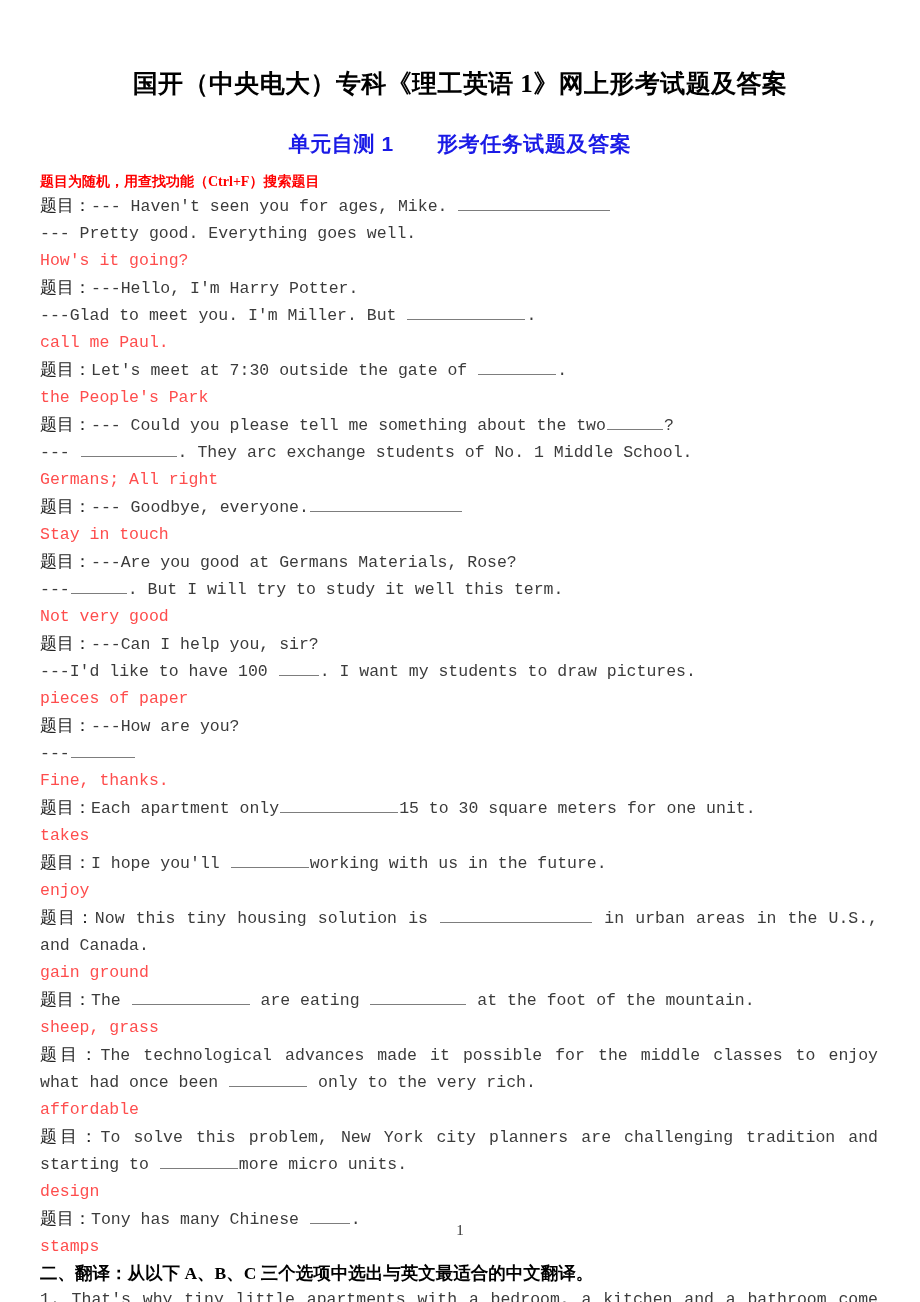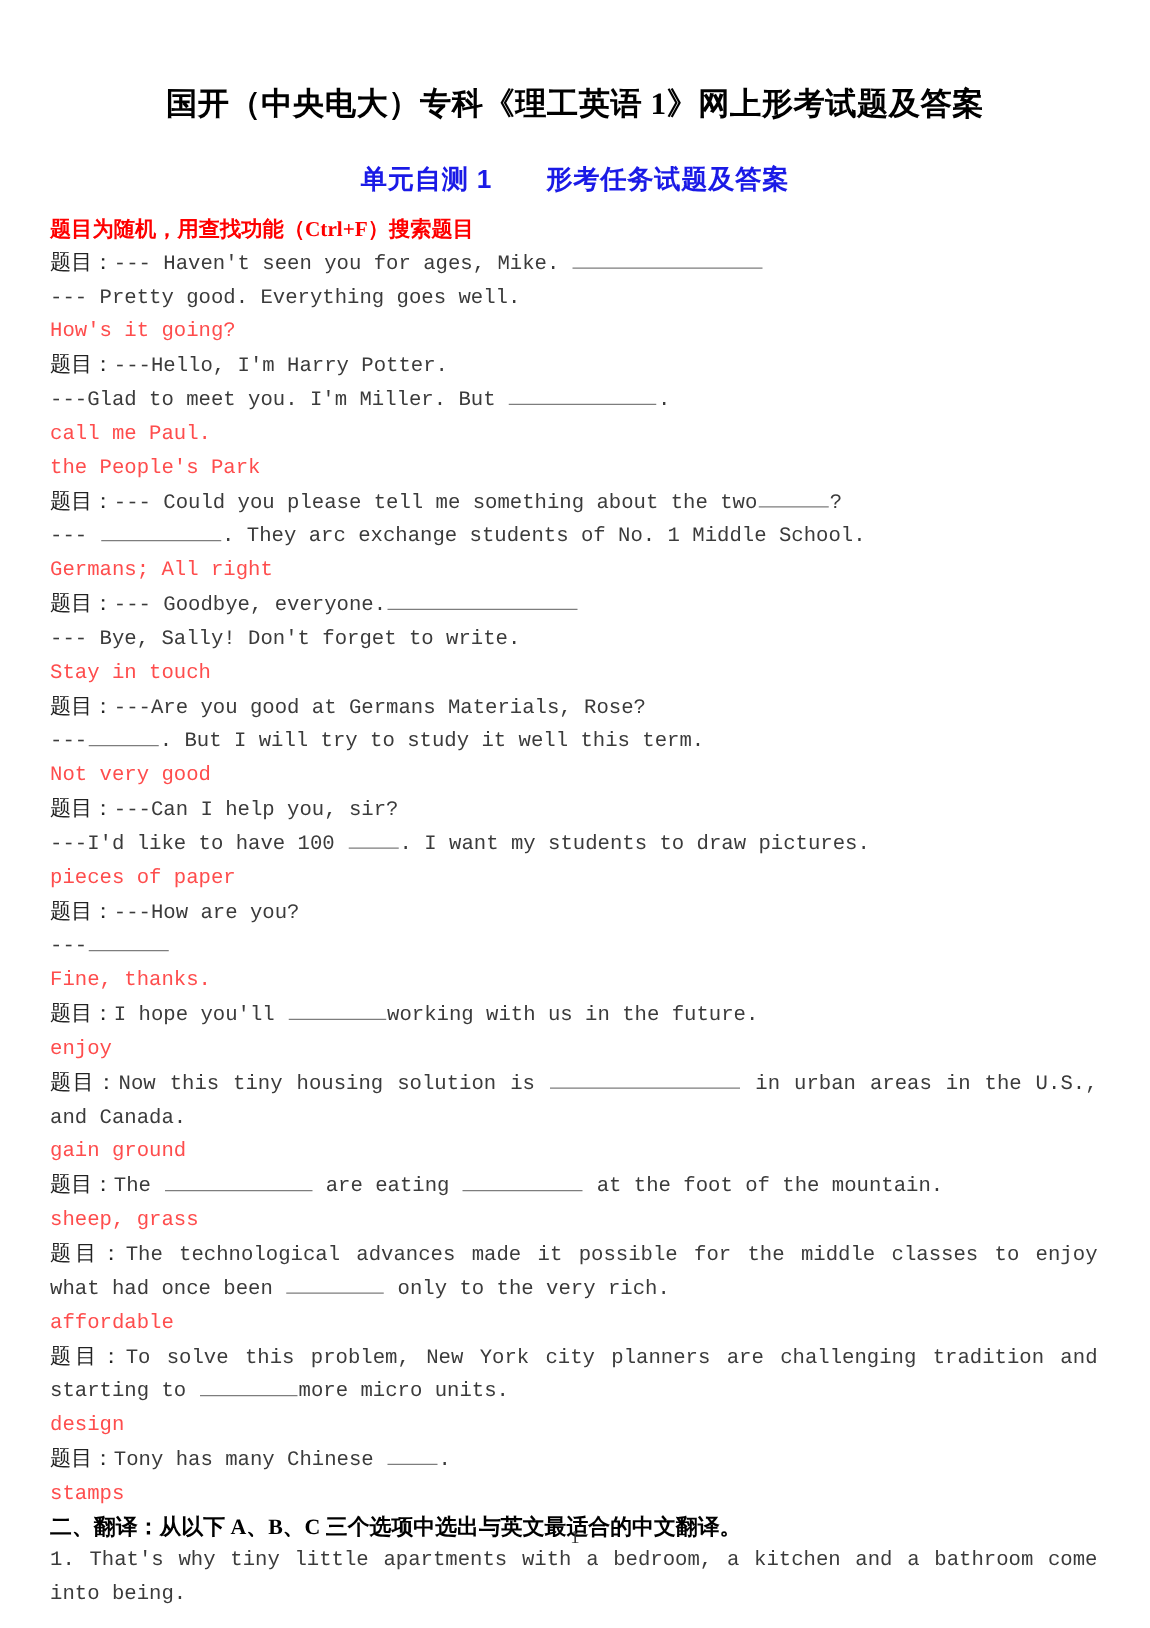--- a/index.html
+++ b/index.html
@@ -42,21 +42,21 @@
     margin: 0;
     padding-top: 16px;
     letter-spacing: 0.6px;
     line-height: 1.25;
     font-family: Liberation Sans, sans-serif;
   }
   .body-area {
     padding: 14px 42px 0 40px;
   }
   .notice {
-    font-size: 17px;
+    font-size: 14px;
     font-weight: bold;
     color: #fe0000;
     line-height: 1.45;
     font-family: "Liberation Serif", "DejaVu Serif", serif;
     margin: 0 0 0 0;
     letter-spacing: 0px;
   }
   
   .ln {
     font-family: "Liberation Mono", "DejaVu Sans Mono", monospace;
@@ -147,32 +147,32 @@
       <p class="ln ans">How's it going?</p>
     </div>
 
     <div>
       <p class="ln q"><span class="cjk">题目：</span><span>---Hello, I'm Harry Potter.</span></p>
       <p class="ln q"><span>---Glad to meet you. I'm Miller. But </span><span class="blank b-lg"></span><span>.</span></p>
       <p class="ln ans">call me Paul.</p>
     </div>
 
     <div>
+      <p class="ln q"><span class="cjk">题目：</span><span>Let's meet at 7:30 outside the gate of </span><span class="blank b-sm"></span><span>.</span></p>
       <p class="ln ans">the People's Park</p>
     </div>
 
     <div>
       <p class="ln q"><span class="cjk">题目：</span><span>--- Could you please tell me something about the two</span><span class="blank b-xs"></span><span>?</span></p>
       <p class="ln q"><span>--- </span><span class="blank b-md"></span><span>. They arc exchange students of No. 1 Middle School.</span></p>
       <p class="ln ans">Germans; All right</p>
     </div>
 
     <div>
       <p class="ln q"><span class="cjk">题目：</span><span>--- Goodbye, everyone.</span><span class="blank b-xl"></span></p>
-      <p class="ln q"><span>--- Bye, Sally! Don't forget to write.</span></p>
       <p class="ln ans">Stay in touch</p>
     </div>
 
     <div>
       <p class="ln q"><span class="cjk">题目：</span><span>---Are you good at Germans Materials, Rose?</span></p>
       <p class="ln q"><span>---</span><span class="blank b-xs"></span><span>. But I will try to study it well this term.</span></p>
       <p class="ln ans">Not very good</p>
     </div>
 
     <div>
@@ -180,20 +180,24 @@
       <p class="ln q"><span>---I'd like to have 100 </span><span class="blank b-xxs"></span><span>. I want my students to draw pictures.</span></p>
       <p class="ln ans">pieces of paper</p>
     </div>
 
     <div>
       <p class="ln q"><span class="cjk">题目：</span><span>---How are you?</span></p>
       <p class="ln q"><span>---</span><span class="blank b-tiny"></span></p>
       <p class="ln ans">Fine, thanks.</p>
     </div>
 
+    <div>
+      <p class="ln q"><span class="cjk">题目：</span><span>Each apartment only</span><span class="blank b-lg"></span><span>15 to 30 square meters for one unit.</span></p>
+      <p class="ln ans">takes</p>
+    </div>
 
     <div>
       <p class="ln q"><span class="cjk">题目：</span><span>I hope you'll </span><span class="blank b-sm"></span><span>working with us in the future.</span></p>
       <p class="ln ans">enjoy</p>
     </div>
 
     <div>
       <p class="ln q just"><span class="cjk">题目：</span><span>Now this tiny housing solution is </span><span class="blank b-xl"></span><span> in urban areas in the U.S., and Canada.</span></p>
       <p class="ln ans">gain ground</p>
     </div>

